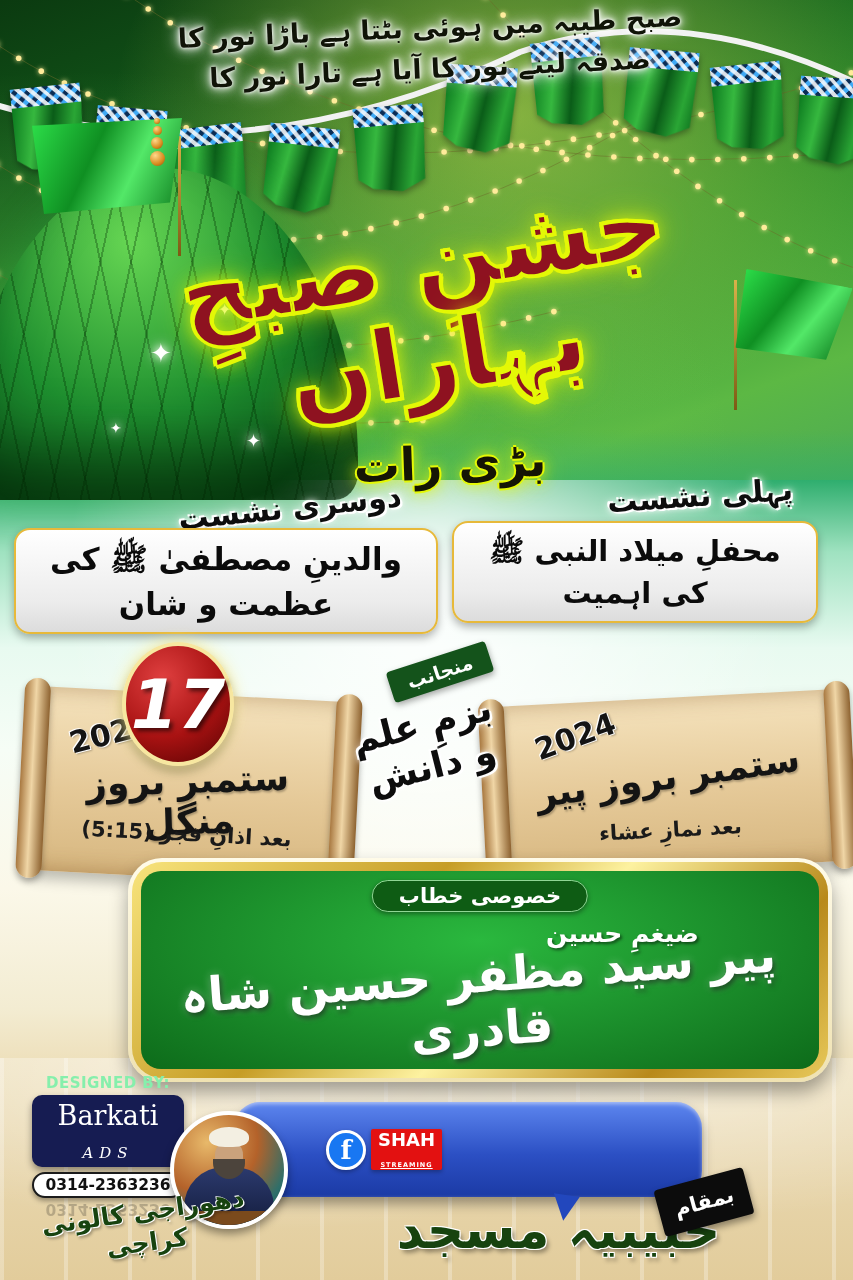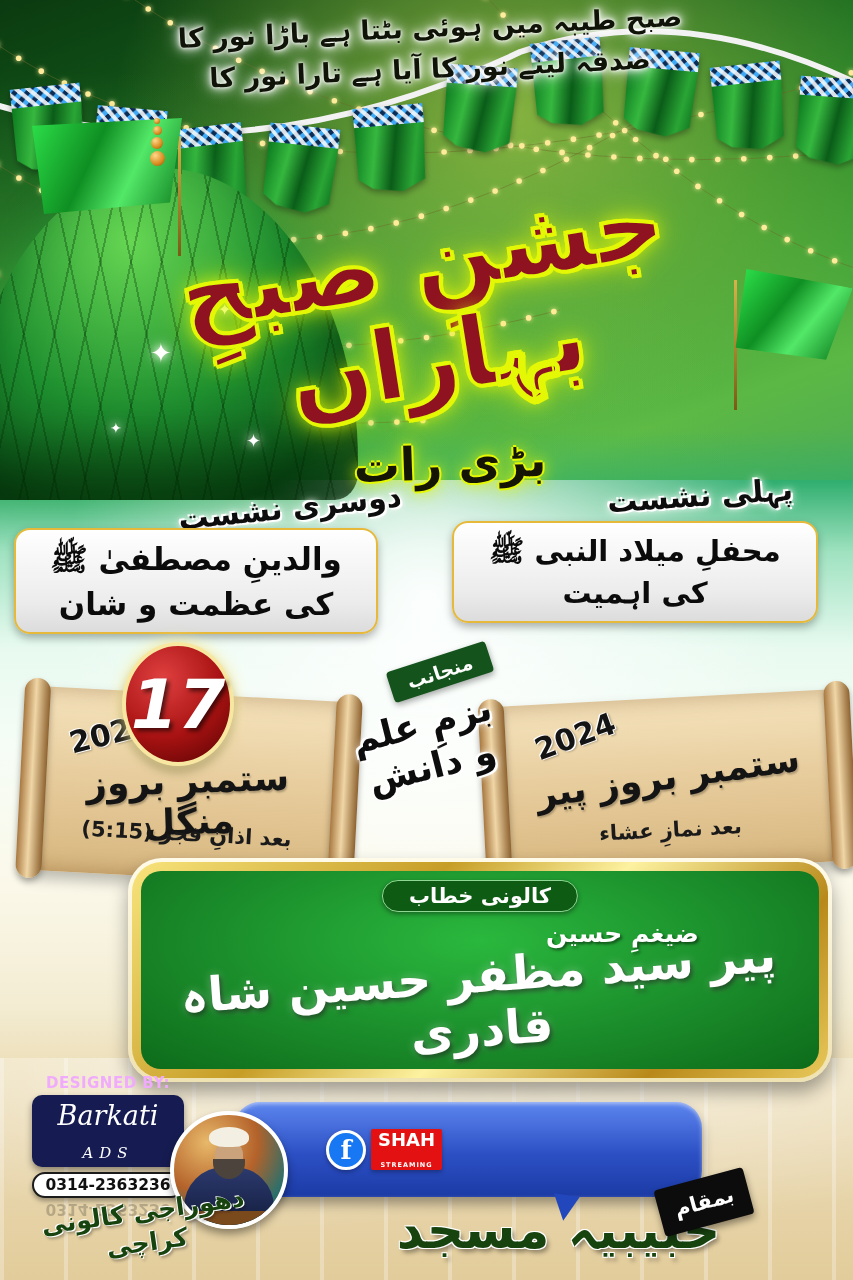--- a/index.html
+++ b/index.html
@@ -91,21 +91,21 @@
   
   .session-heading{position:absolute;z-index:4;direction:rtl;font-weight:800;color:#0d0d0d;font-size:30px;
     text-shadow:0 0 3px #fff,0 0 6px #fff,2px 2px 0 #fff,-2px -2px 0 #fff,0 0 12px #fff;}
   .sh-first{left:555px;top:478px;width:290px;text-align:center;transform:rotate(-4deg);}
   .sh-second{left:140px;top:490px;width:300px;text-align:center;transform:rotate(-6deg);}
   .session-box{position:absolute;z-index:4;background:linear-gradient(180deg,#ffffff,#ececec 70%,#dcdcdc);
     border:2px solid var(--gold,#e7b93a);border-radius:16px;box-shadow:0 4px 8px rgba(0,0,0,.3);
     display:flex;align-items:center;justify-content:center;direction:rtl;text-align:center;
     font-weight:800;color:#0b0b0b;padding:6px 12px;}
   .sb-first{left:452px;top:521px;width:366px;height:102px;font-size:29px;}
-  .sb-second{left:14px;top:528px;width:364px;height:106px;font-size:31px;}
+  .sb-second{left:14px;top:528px;width:424px;height:106px;font-size:31px;}
 
   
   .scroll{position:absolute;z-index:4;background:linear-gradient(180deg,#f5e3bd,#e5c998 55%,#d7b780);
     border-radius:12px;box-shadow:inset 0 0 22px rgba(120,70,20,.4), 0 8px 14px rgba(0,0,0,.25);}
   .scroll::before,.scroll::after{content:"";position:absolute;top:-8px;bottom:-8px;width:26px;border-radius:13px;
     background:linear-gradient(90deg,#a87840,#f0d6a6 45%,#8d6230);box-shadow:0 4px 6px rgba(0,0,0,.3);}
   .scroll::before{left:-10px;}
   .scroll::after{right:-10px;}
   .scroll-16{left:492px;top:698px;width:352px;height:172px;transform:rotate(-3deg);}
   .scroll-17{left:30px;top:694px;width:318px;height:184px;transform:rotate(3deg);}
@@ -148,45 +148,45 @@
     background:#0e5c14;border:1px solid #8fd694;color:#fff;font-size:21px;font-weight:700;
     padding:3px 26px;border-radius:999px;white-space:nowrap;box-shadow:0 2px 5px rgba(0,0,0,.4);}
   .honorific{position:absolute;right:120px;top:48px;direction:rtl;color:#fff;font-size:25px;font-weight:700;
     text-shadow:2px 2px 3px rgba(0,0,0,.5);}
   .speaker-name{position:absolute;left:12px;right:12px;top:78px;direction:rtl;text-align:center;
     color:#fff;font-size:47px;font-weight:800;line-height:1.15;transform:rotate(-4deg);
     text-shadow:2px 3px 5px rgba(0,0,0,.5),0 0 10px rgba(255,255,255,.35);}
 
   
   .designed{position:absolute;left:32px;top:1074px;width:152px;z-index:5;text-align:center;}
-  .designed .lbl{font-size:15px;font-weight:800;color:#f0abfc;letter-spacing:.5px;}
+  .designed .lbl{font-size:15px;font-weight:800;color:#86efac;letter-spacing:.5px;}
   .designed .brandbox{margin-top:3px;background:var(--navy,#161c52);border-radius:10px;padding:7px 4px 5px;
     color:#fff;box-shadow:0 4px 7px rgba(0,0,0,.4);}
-  .designed .brand{font-family:"DejaVu Serif",serif;font-style:italic;font-size:27px;line-height:1;}
+  .designed .brand{font-family:"DejaVu Serif",serif;font-size:27px;line-height:1;}
   .designed .brand2{font-family:"DejaVu Serif",serif;font-style:italic;font-size:15px;letter-spacing:6px;margin-top:15px;}
   .designed .phone{margin-top:5px;background:#fff;border:2px solid #1b1b1b;border-radius:999px;
     font-size:15.5px;font-weight:800;color:#101010;padding:2px 4px;box-shadow:0 3px 5px rgba(0,0,0,.35);}
   .designed .phone-ref{margin-top:2px;font-size:15.5px;font-weight:800;color:#101010;opacity:.22;
     transform:scaleY(-1);}
 
   
   .livebar{position:absolute;left:234px;top:1102px;width:468px;height:95px;z-index:5;border-radius:26px;
     background:linear-gradient(180deg,#5d86ef,#2c50c4 55%,#1b3aa5);
     box-shadow:0 7px 12px rgba(0,0,0,.35), inset 0 2px 4px rgba(255,255,255,.5);
     display:flex;align-items:center;padding-left:92px;}
   .livebar .tail{position:absolute;left:318px;bottom:-24px;width:0;height:0;
     border-left:13px solid transparent;border-right:13px solid transparent;border-top:26px solid #2247bd;
     transform:rotate(8deg);}
   .fb-icon{width:40px;height:40px;border-radius:50%;background:#1877f2;border:3px solid #fff;
     color:#fff;font-weight:800;font-size:26px;display:flex;align-items:center;justify-content:center;
     font-family:"DejaVu Serif",serif;flex:0 0 auto;box-shadow:0 2px 4px rgba(0,0,0,.3);}
   .live-badge{margin-left:5px;background:var(--liveRed,#e31111);color:#fff;text-align:center;
     padding:2px 7px 1px;border-radius:2px;flex:0 0 auto;box-shadow:0 2px 4px rgba(0,0,0,.3);}
   .live-badge .lv{font-size:18px;font-weight:900;line-height:1;}
-  .live-badge .st{font-size:6.5px;font-weight:700;letter-spacing:1px;line-height:1;margin-top:13px;}
+  .live-badge .st{font-size:6.5px;font-weight:700;letter-spacing:1px;line-height:1;margin-top:13px;text-decoration:underline;}
   .live-name{margin-left:10px;color:#fff;line-height:1.08;white-space:nowrap;}
   .live-name .n1{font-size:26px;font-weight:800;letter-spacing:.5px;}
   .live-name .n2{font-size:29px;font-weight:800;letter-spacing:.5px;}
   .photo{position:absolute;left:170px;top:1111px;width:118px;height:118px;z-index:6;border-radius:50%;
     border:4px solid #fff;overflow:hidden;box-shadow:0 5px 9px rgba(0,0,0,.4);
     background:radial-gradient(circle at 30% 25%,#e8b96a,#b4622a 45%,#2e6f6a 75%,#184a46);}
   .photo .robe{position:absolute;left:10px;bottom:0;width:90px;height:58px;border-radius:40px 40px 0 0;
     background:linear-gradient(#2c3a6e,#141d3e);}
   .photo .face{position:absolute;left:41px;top:26px;width:28px;height:30px;border-radius:45%;background:#caa27c;}
   .photo .beard{position:absolute;left:39px;top:44px;width:32px;height:20px;border-radius:0 0 16px 16px;background:#4c443c;}
@@ -479,21 +479,21 @@
     <div class="line1">ستمبر بروز منگل</div>
     <div class="line2">بعد اذانِ فجر (5:15)</div>
   </div>
 
   <div class="org-badge">منجانب</div>
   <div class="org-name">بزمِ علم و دانش</div>
 
   <div class="panel-outer">
     <div class="panel-gold">
       <div class="panel-green">
-        <div class="special-badge">کالونی خطاب</div>
+        <div class="special-badge">خصوصی خطاب</div>
         <div class="honorific">ضیغمِ حسین</div>
         <div class="speaker-name">پیر سید مظفر حسین شاہ قادری</div>
       </div>
     </div>
   </div>
 
   <div class="designed">
     <div class="lbl">DESIGNED BY:</div>
     <div class="brandbox">
       <div class="brand">Barkati</div>

